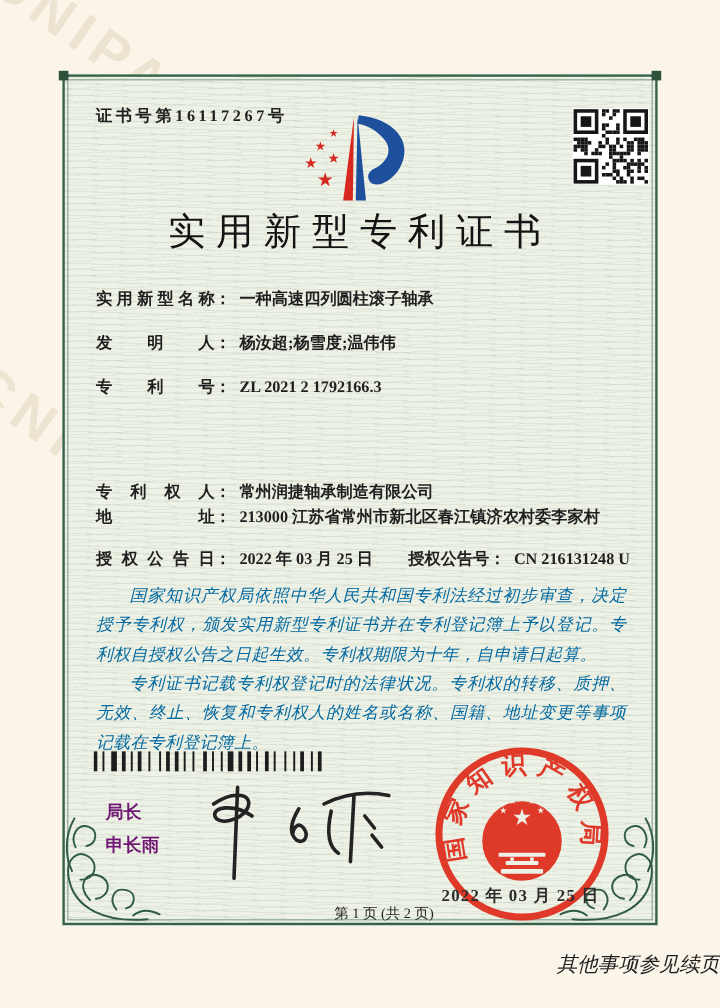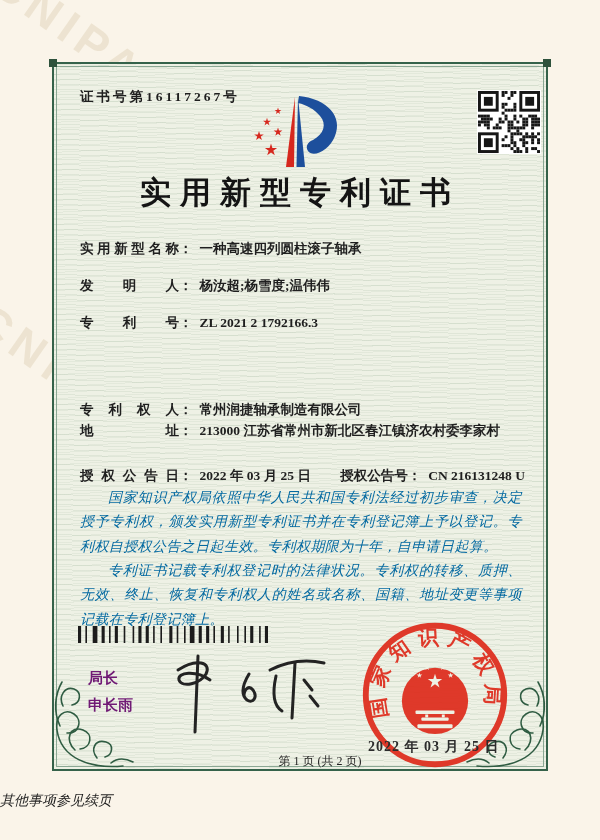--- a/index.html
+++ b/index.html
@@ -13,37 +13,37 @@
       background-image:repeating-linear-gradient(2deg,rgba(130,160,130,.14) 0 1px,transparent 1px 5px),
                        repeating-linear-gradient(-3deg,rgba(130,160,130,.10) 0 1px,transparent 1px 6px);}
   .frame{position:absolute;left:52px;top:62px;width:492px;height:705px;border:2px solid #35624a;pointer-events:none;}
   .frame::after{content:"";position:absolute;inset:2px;border:1px solid #8aa793;}
   .corner-sq{position:absolute;width:8px;height:8px;background:#2e523c;}
   .flourish{position:absolute;pointer-events:none;}
   
   .cert-no{position:absolute;left:80px;top:88px;font-size:13.5px;letter-spacing:3px;font-weight:600;}
   .logo{position:absolute;left:248px;top:84px;width:106px;height:90px;}
   .qr{position:absolute;left:477px;top:90px;width:64px;height:64px;}
-  .title{position:absolute;left:0;top:172px;width:600px;text-align:center;font-size:31px;font-weight:bold;
+  .title{position:absolute;left:0;top:172px;width:600px;text-align:center;font-size:31px;font-weight:normal;
          letter-spacing:9px;color:#141414;}
   .row{position:absolute;left:80px;width:450px;font-size:13.5px;font-weight:600;white-space:nowrap;}
   .flab{display:inline-block;width:99px;text-align:justify;text-align-last:justify;}
   .fval{margin-left:7px;}
   .pair2{margin-left:26px;}
   .paras{position:absolute;left:80px;top:486px;width:442px;font-size:14px;font-style:italic;
          line-height:1.74;letter-spacing:.4px;color:#0369a1;}
   .paras p{margin:0;text-indent:2em;text-align:justify;}
   .barcode{position:absolute;left:78px;top:626px;}
   .signer{position:absolute;left:88px;top:664px;font-family:"Liberation Sans","DejaVu Sans",sans-serif;
           font-size:15px;font-weight:600;color:#701a75;line-height:27px;}
   .signature{position:absolute;left:152px;top:644px;}
   .seal{position:absolute;left:357px;top:617px;width:156px;height:156px;opacity:.93;}
   .seal-date{position:absolute;left:368px;top:738px;font-size:14px;font-weight:600;letter-spacing:1px;color:#2c2c2c;}
   .page-info{position:absolute;left:0;top:753px;width:600px;text-align:center;font-size:12px;padding-left:20px;}
-  .cont-note{position:absolute;left:0;top:792px;width:600px;text-align:left;font-size:14px;font-style:italic;}
+  .cont-note{position:absolute;left:0;top:792px;width:600px;text-align:right;font-size:17px;font-style:italic;}
 </style>
 </head>
 <body>
 
 <div class="page">
 
   <div class="wm" style="left:-18px;top:0px;">CNIPA</div>
   <div class="wm" style="left:348px;top:238px;">CNIPA</div>
   <div class="wm" style="left:-34px;top:338px;">CNIPA</div>
   <div class="wm" style="left:356px;top:498px;">CNIPA</div>
@@ -223,21 +223,21 @@
   </div>
   <div class="row" style="top:314px;">
     <span class="flab">专利号</span><span>：</span><span class="fval">ZL 2021 2 1792166.3</span>
   </div>
   <div class="row" style="top:388px;margin-top:13px;">
     <span class="flab">专利权人</span><span>：</span><span class="fval">常州润捷轴承制造有限公司</span>
   </div>
   <div class="row" style="top:422px;">
     <span class="flab">地址</span><span>：</span><span class="fval">213000 江苏省常州市新北区春江镇济农村委李家村</span>
   </div>
-  <div class="row" style="top:467px;">
+  <div class="row" style="top:457px;">
     <span><span class="flab">授权公告日</span><span>：</span><span class="fval">2022 年 03 月 25 日</span></span>
     <span class="pair2"><span>授权公告号</span><span>：</span><span class="fval">CN 216131248 U</span></span>
   </div>
 
   <div class="paras">
     <p>国家知识产权局依照中华人民共和国专利法经过初步审查，决定授予专利权，颁发实用新型专利证书并在专利登记簿上予以登记。专利权自授权公告之日起生效。专利权期限为十年，自申请日起算。</p>
     <p>专利证书记载专利权登记时的法律状况。专利权的转移、质押、无效、终止、恢复和专利权人的姓名或名称、国籍、地址变更等事项记载在专利登记簿上。</p>
   </div>
 
   <div class="barcode"><svg width="195" height="17">

